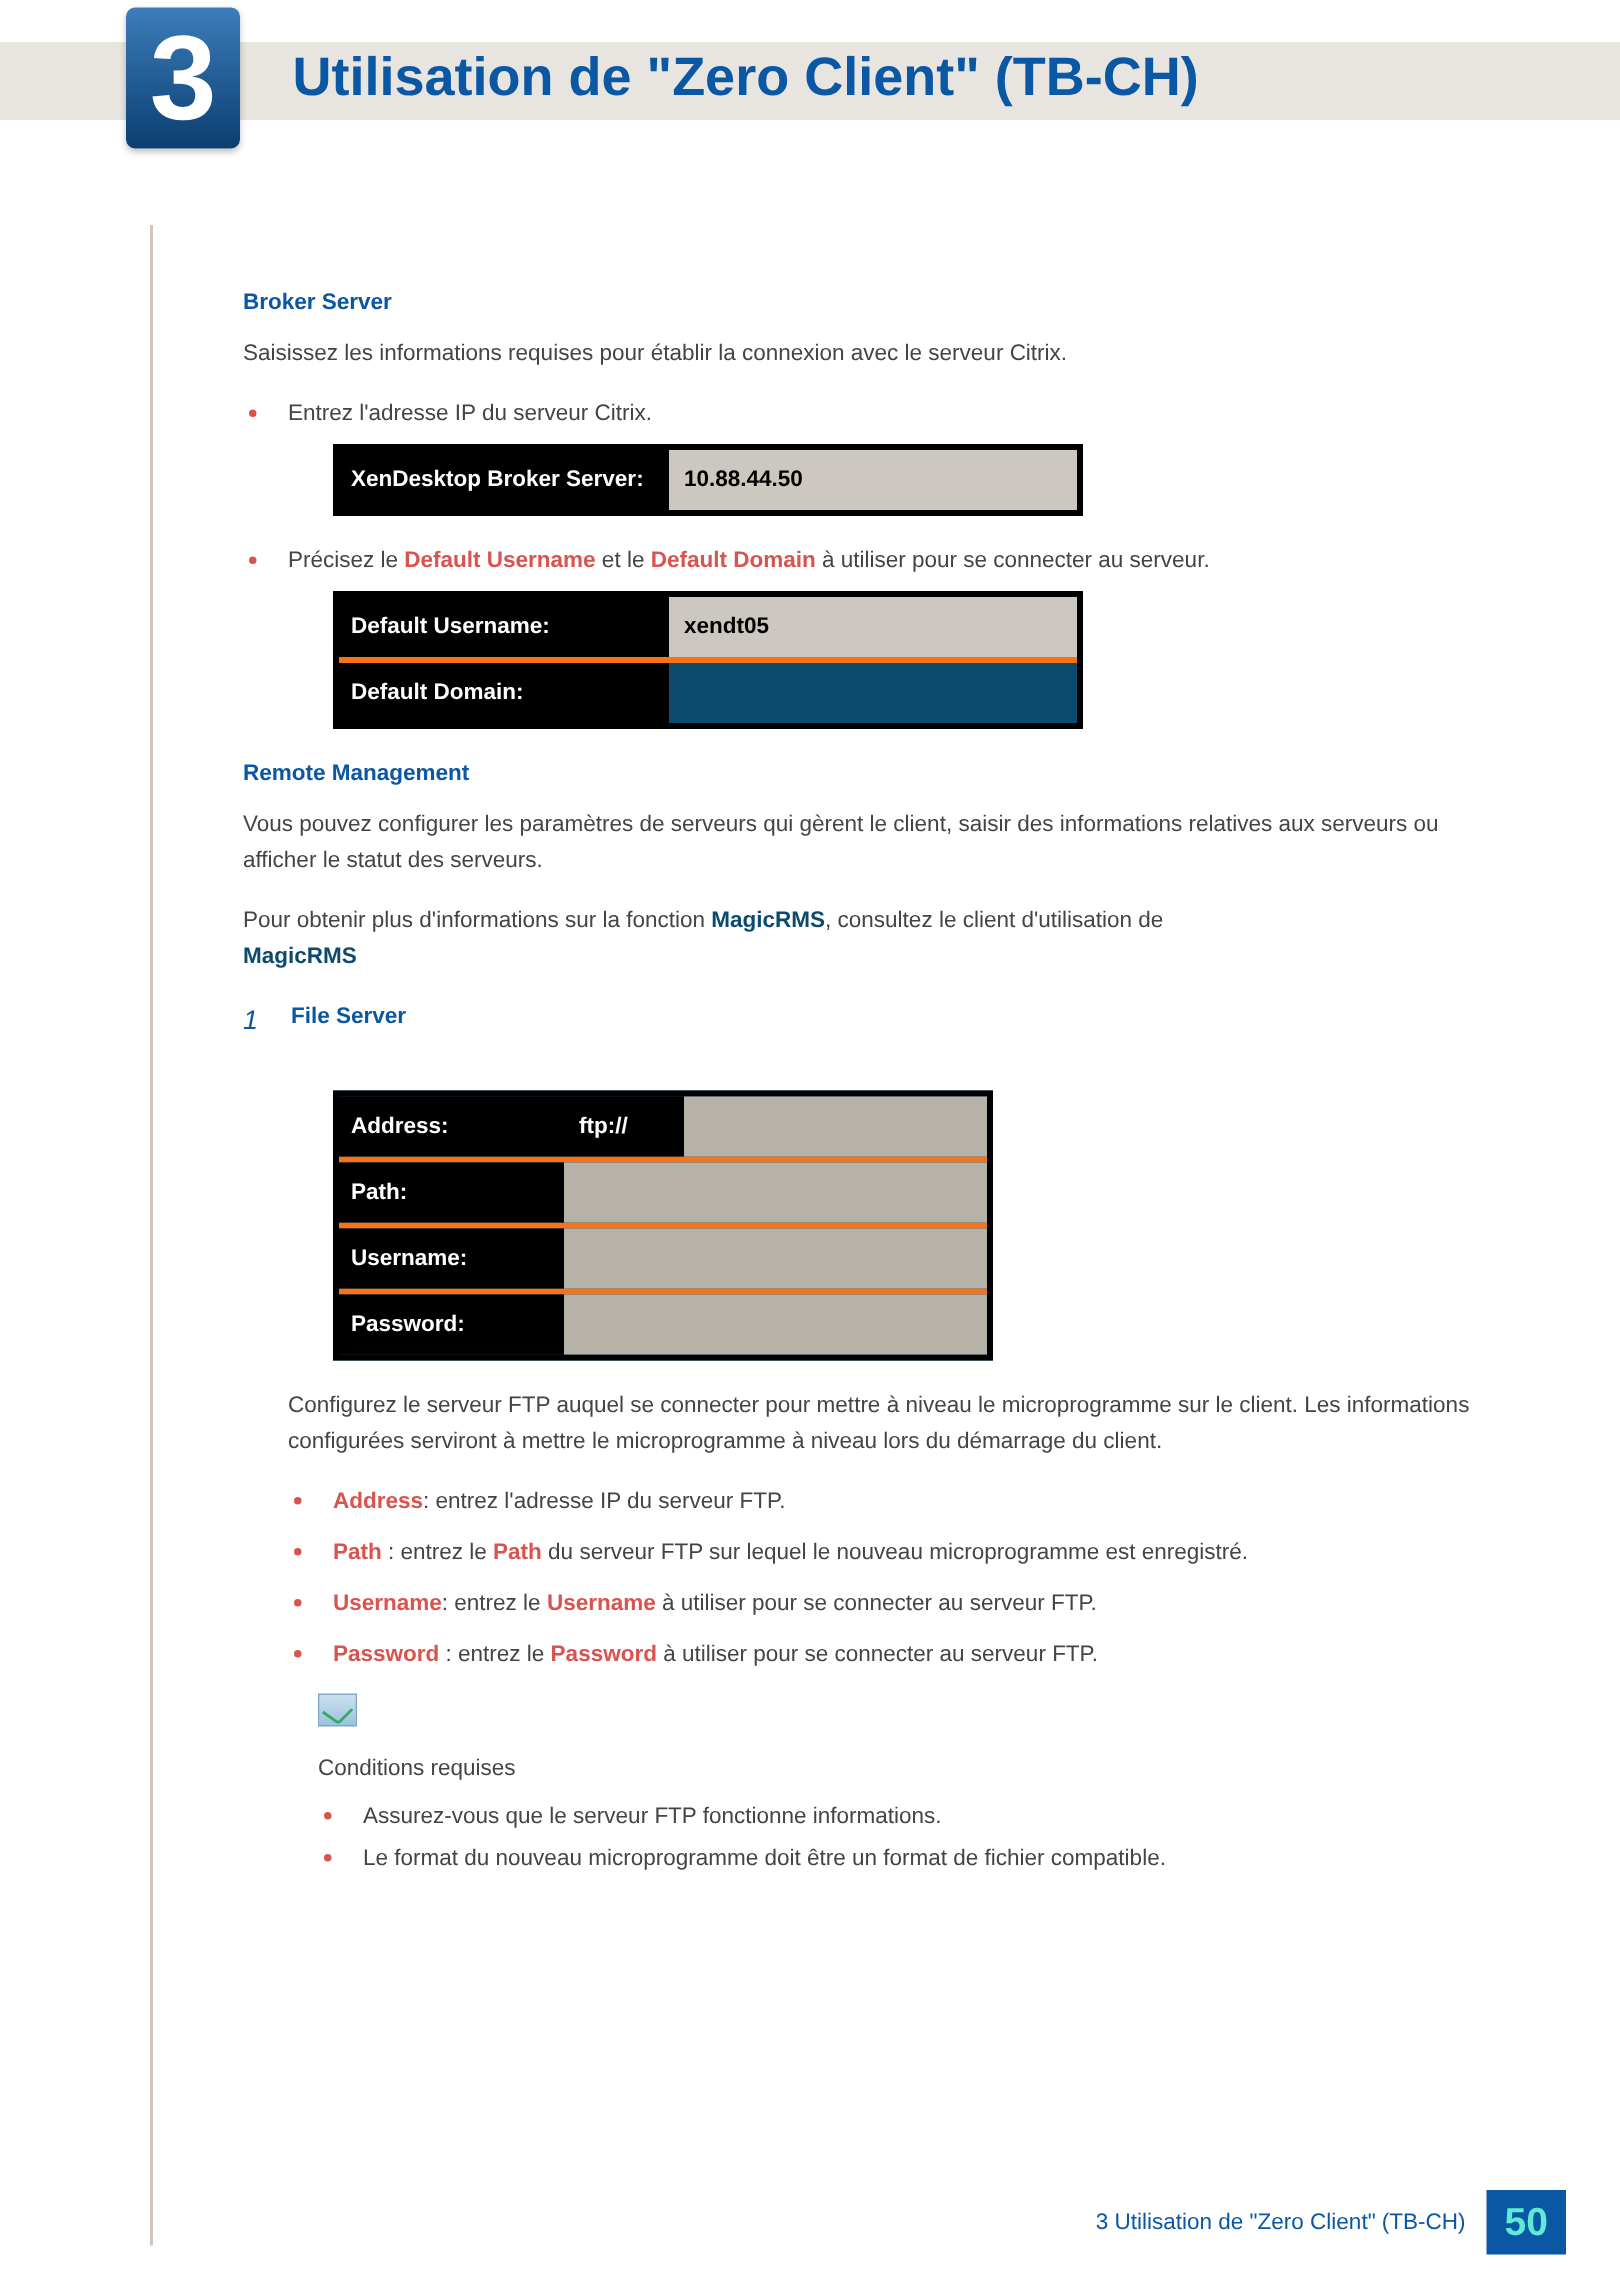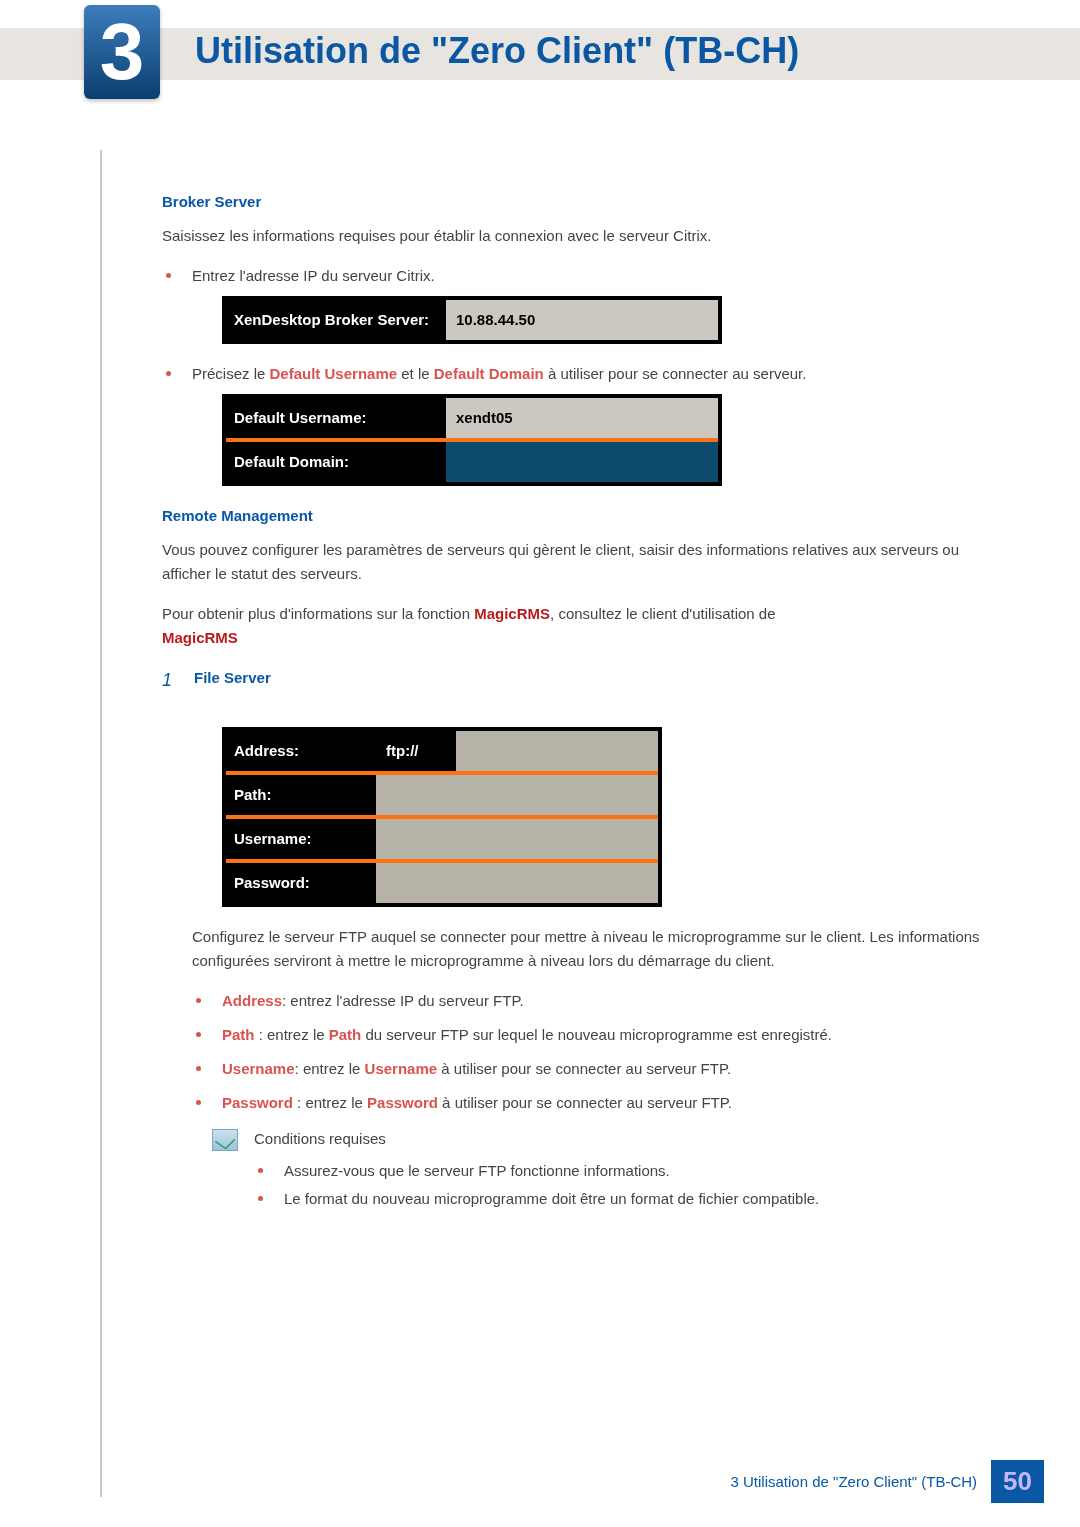--- a/index.html
+++ b/index.html
@@ -85,21 +85,21 @@
       content: '';
       position: absolute;
       left: 4px;
       top: 9px;
       width: 5px;
       height: 5px;
       background: #d9534f;
       border-radius: 50%;
     }
     .red { color: #d9534f; font-weight: bold; }
-    .redlink { color: #b91c1c; font-weight: bold; }
+    .redlink { color: #0c4a6e; font-weight: bold; }
     .ui-box {
       margin: 8px 0 18px 30px;
       border: 4px solid #000;
       width: 500px;
       background: #0c4a6e;
       font-family: Arial, sans-serif;
     }
     .ui-row { display: flex; align-items: stretch; }
     .ui-row + .ui-row { border-top: 4px solid #f97316; }
     .ui-label {
@@ -142,20 +142,21 @@
       font-weight: bold;
     }
     .ui-box.file .ui-value.input {
       background: #b7b2a8;
       flex: 1;
     }
     .note-block {
       display: flex;
       gap: 16px;
       margin: 12px 0 0 20px;
+      flex-direction: column;
     }
     .note-icon {
       width: 26px;
       height: 22px;
       background: linear-gradient(180deg,#cce0ee,#9bc2de);
       border: 1px solid #7da7c6;
       position: relative;
       flex: 0 0 auto;
       margin-top: 2px;
     }
@@ -180,21 +181,21 @@
       display: flex;
       align-items: center;
       gap: 14px;
     }
     .footer-text {
       color: #0a57a4;
       font-size: 15px;
     }
     .footer-pg {
       background: #0a57a4;
-      color: #c4b5fd;
+      color: #5eead4;
       font-weight: bold;
       font-size: 26px;
       padding: 6px 12px;
     }
   </style>
 </head>
 <body>
 
 <div class="page">
   <div class="header-band"></div>

